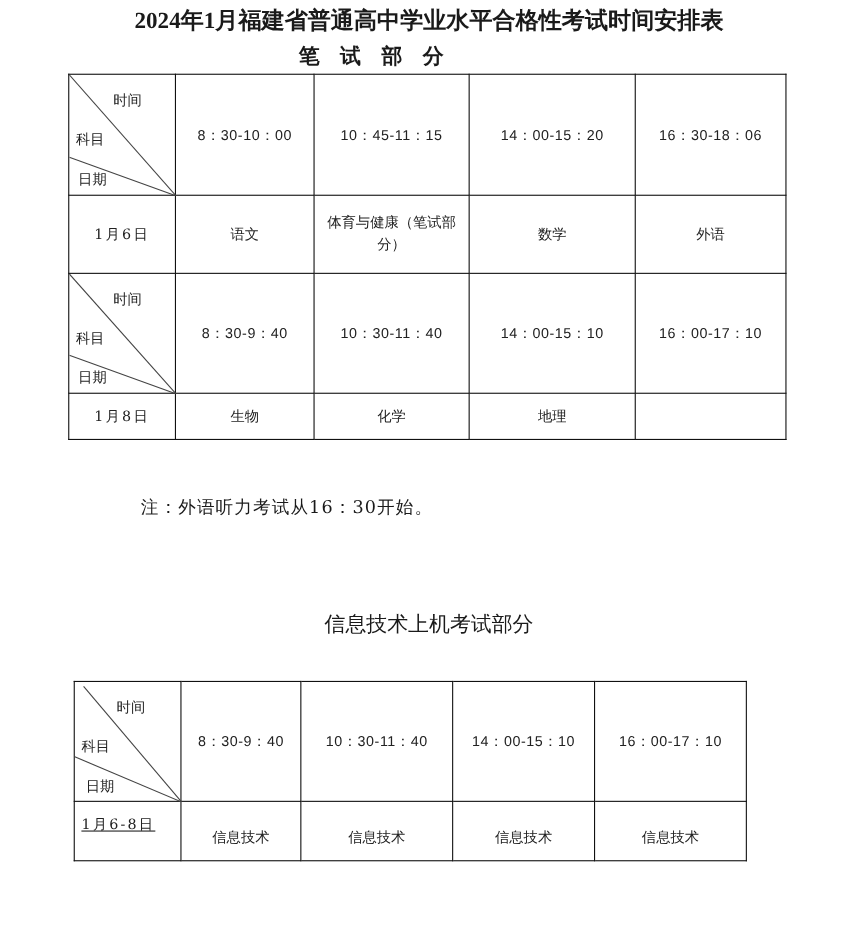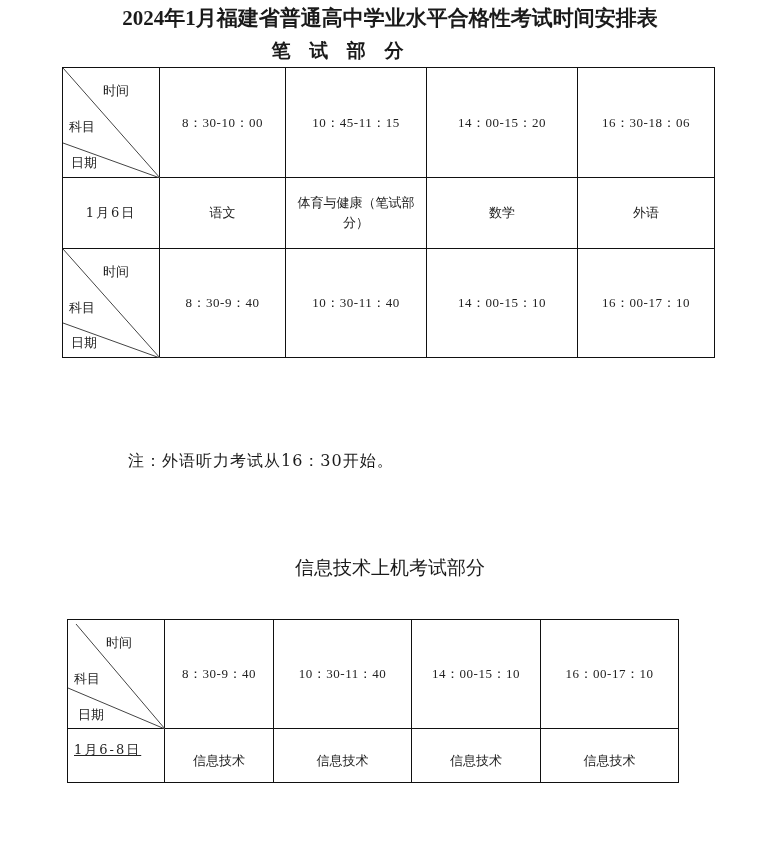--- a/index.html
+++ b/index.html
@@ -7,21 +7,21 @@
          font-family:"DejaVu Serif", "Liberation Serif", serif; color:#1a1a1a; }
   .title { position:absolute; left:0; width:780px; top:4px; text-align:center;
            font-family:"Liberation Serif", "DejaVu Serif", serif; font-weight:bold; font-size:21px; letter-spacing:0px; }
   .subtitle { position:absolute; left:0; width:681px; top:38px; text-align:center;
            font-weight:bold; font-size:19px; letter-spacing:6px; }
   table.grid { position:absolute; border-collapse:collapse; table-layout:fixed;padding-left:36px; }
   table.grid td { border:1.3px solid #111; padding:0; text-align:center; vertical-align:middle;
            font-size:13px; color:#222; }
   .t1 { left:62px; top:67px; width:652px; }
   .t2 { left:67px; top:619px; width:611px; }
-  .time { font-family:Liberation Serif, serif; font-size:12.5px; color:#333; letter-spacing:0.5px; }
+  .time { font-family:Liberation Sans, sans-serif; font-size:12.5px; color:#333; letter-spacing:0.5px; }
   .subj { font-size:14px; }
   .date { font-size:13px; letter-spacing:2px; }
   .date-left { text-align:left !important; padding-left:6px !important;text-decoration:underline; }
   td.diag { position:relative; }
   td.diag svg { position:absolute; left:0; top:0; }
   .dl { position:absolute; font-size:13px; }
   .note { position:absolute; left:128px; top:451px; font-size:16px; letter-spacing:1px; }
   .sec2 { position:absolute; left:0; width:780px; top:555px; text-align:center;
           font-family:"DejaVu Sans", "Liberation Sans", sans-serif; font-size:19px; }
 </style>
@@ -70,20 +70,27 @@
       </svg>
       <span class="dl" style="left:40px;top:14px">时间</span>
       <span class="dl" style="left:6px;top:50px">科目</span>
       <span class="dl" style="left:8px;top:85px">日期</span>
     </td>
     <td class="time">8：30-9：40</td>
     <td class="time">10：30-11：40</td>
     <td class="time">14：00-15：10</td>
     <td class="time">16：00-17：10</td>
   </tr>
+  <tr style="height:42px">
+    <td class="date">1月8日</td>
+    <td class="subj">生物</td>
+    <td class="subj">化学</td>
+    <td class="subj">地理</td>
+    <td class="subj"></td>
+  </tr>
 </tbody>
   </table>
 
 <div class="note">注：外语听力考试从16：30开始。</div>
 
 <div class="sec2">信息技术上机考试部分</div>
 
 <table class="grid t2">
   <colgroup>
     <col style="width:97px">

